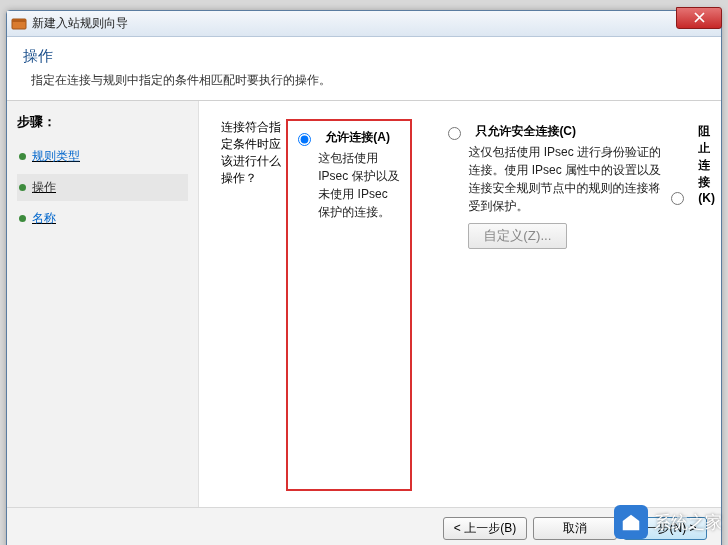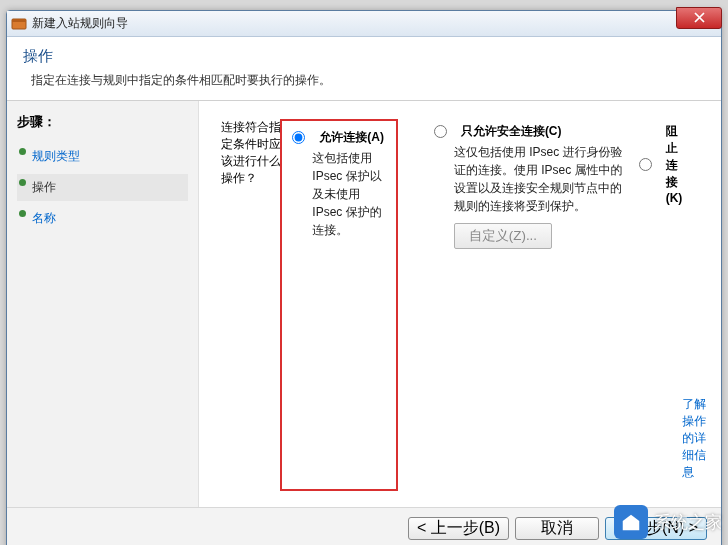--- a/index.html
+++ b/index.html
@@ -86,25 +86,26 @@
       padding: 12px 10px;
     }
     .steps-label {
       font-size: 13px;
       font-weight: bold;
       color: #000;
       margin-bottom: 12px;
     }
     .step-item {
       display: flex;
-      align-items: flex-start;
+      align-items: center;
       gap: 6px;
       padding: 5px 2px;
       margin-bottom: 4px;
       cursor: pointer;
+      text-decoration: underline;
     }
     .step-item.active {
       background: #e6e6e6;
     }
     .bullet {
       width: 7px; height: 7px;
       border-radius: 50%;
       background: #3d8b3d;
       flex-shrink: 0;
     }
@@ -131,21 +132,21 @@
       padding: 8px 10px 10px 10px;
       margin-bottom: 10px;
       margin-left: -6px;
       margin-right: 30px;
     }
     .option {
       margin-bottom: 6px;
     }
     .option-row {
       display: flex;
-      align-items: center;
+      align-items: flex-end;
       gap: 14px;
     }
     .option-label {
       color: #000;
       font-weight: bold;
     }
     .option-desc {
       color: #222;
       margin-left: 20px;
       margin-top: 3px;
@@ -184,21 +185,21 @@
       align-items: center;
       gap: 6px;
       padding-right: 14px;
     }
     .btn {
       min-width: 84px;
       height: 23px;
       background: linear-gradient(#fdfdfd, #e8e8e8);
       border: 1px solid #8a8a8a;
       border-radius: 3px;
-      font-size: 16px;
+      font-size: 12px;
       cursor: pointer;
       padding: 0 8px;
     }
     .btn.primary {
       border: 1px solid #3c7fb1;
       background: linear-gradient(#eaf6fd,#c4e5f6);
     }
     .watermark {
       position: absolute;
       right: 6px;
@@ -292,21 +293,20 @@
 
       <div class="opt-block">
         <div class="option">
           <div class="option-row">
             <input type="radio" name="act" style="">
             <span class="option-label">阻止连接(K)</span>
           </div>
         </div>
       </div>
 
-      <a href="#" class="help-link">了解操作的详细信息</a>
     </div>
 
   </div>
 
   <div class="footer">
     <button class="btn">&lt; 上一步(B)</button>
     <button class="btn">取消</button>
     <button class="btn primary">下一步(N) &gt;</button>
   </div>
 

